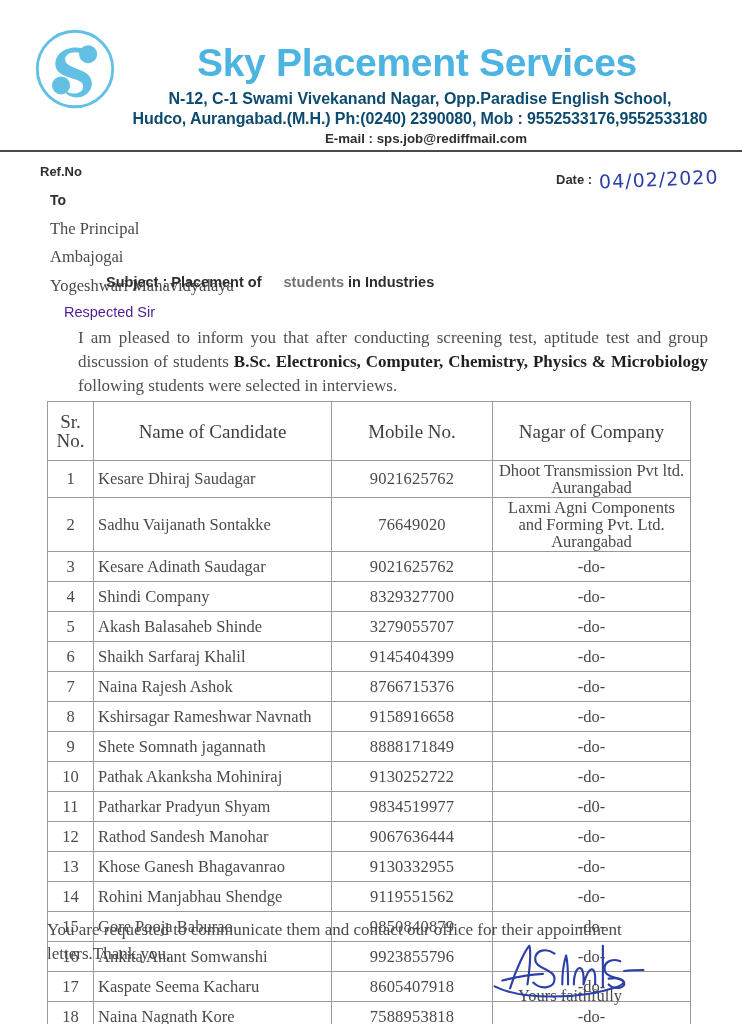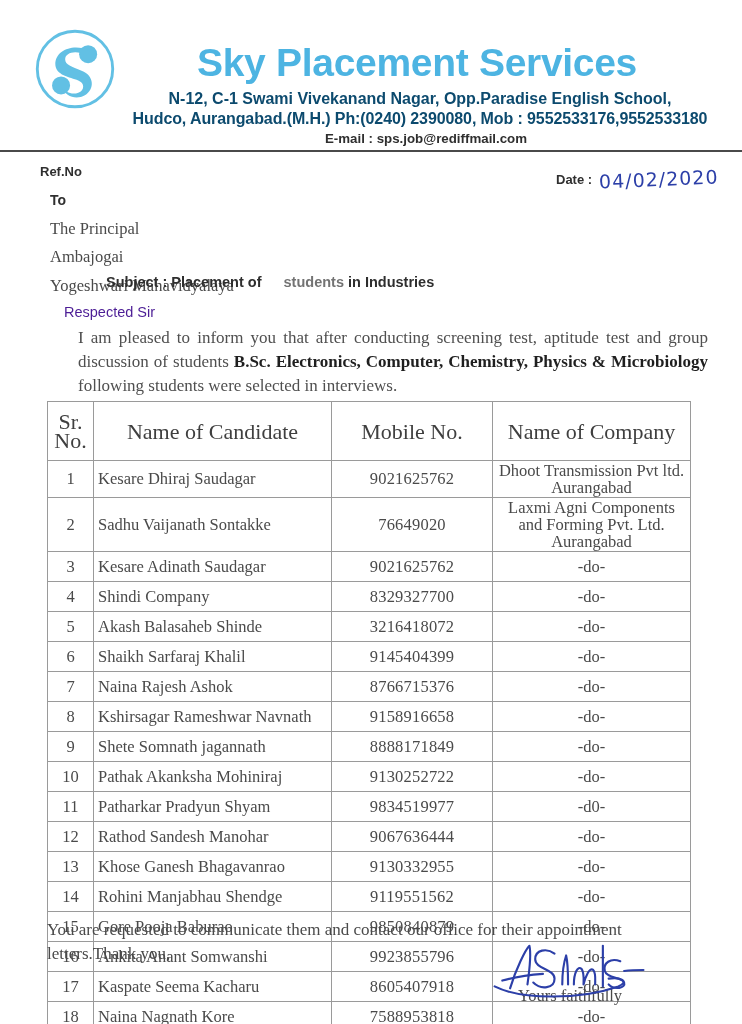--- a/index.html
+++ b/index.html
@@ -168,21 +168,21 @@
   table.roster td {
     border: 1px solid #9a9a9a;
     color: #4a4a4a;
   }
   table.roster col.c-sr    { width: 46px; }
   table.roster col.c-name  { width: 238px; }
   table.roster col.c-mob   { width: 161px; }
   table.roster col.c-comp  { width: 198px; }
 
   table.roster thead th {
-    font-size: 22px;
+    font-size: 19px;
     font-weight: normal;
     text-align: center;
     padding: 6px 2px;
     line-height: 19px;
     height: 46px;
     vertical-align: middle;
     color: #3f3f3f;
   }
   table.roster tbody td {
     font-size: 16.5px;
@@ -283,21 +283,21 @@
         <col class="c-comp">
     </colgroup>
     <thead>
       <tr>
         <th>
           <span>Sr.</span><br>
           <span>No.</span>
         </th>
         <th>Name of Candidate</th>
         <th>Mobile  No.</th>
-        <th>Name  of Company</th>
+        <th>Nagar  of Company</th>
       </tr>
     </thead>
     <tbody id="roster-body">
         <tr>
           <td class="sr">1</td>
           <td class="name">Kesare Dhiraj Saudagar</td>
           <td class="mob">9021625762</td>
           <td class="comp">Dhoot Transmission Pvt ltd. Aurangabad</td>
         </tr>
         <tr>
@@ -314,21 +314,21 @@
         </tr>
         <tr>
           <td class="sr">4</td>
           <td class="name">Shindi Company</td>
           <td class="mob">8329327700</td>
           <td class="comp">-do-</td>
         </tr>
         <tr>
           <td class="sr">5</td>
           <td class="name">Akash Balasaheb Shinde</td>
-          <td class="mob">3216418072</td>
+          <td class="mob">3279055707</td>
           <td class="comp">-do-</td>
         </tr>
         <tr>
           <td class="sr">6</td>
           <td class="name">Shaikh Sarfaraj Khalil</td>
           <td class="mob">9145404399</td>
           <td class="comp">-do-</td>
         </tr>
         <tr>
           <td class="sr">7</td>

